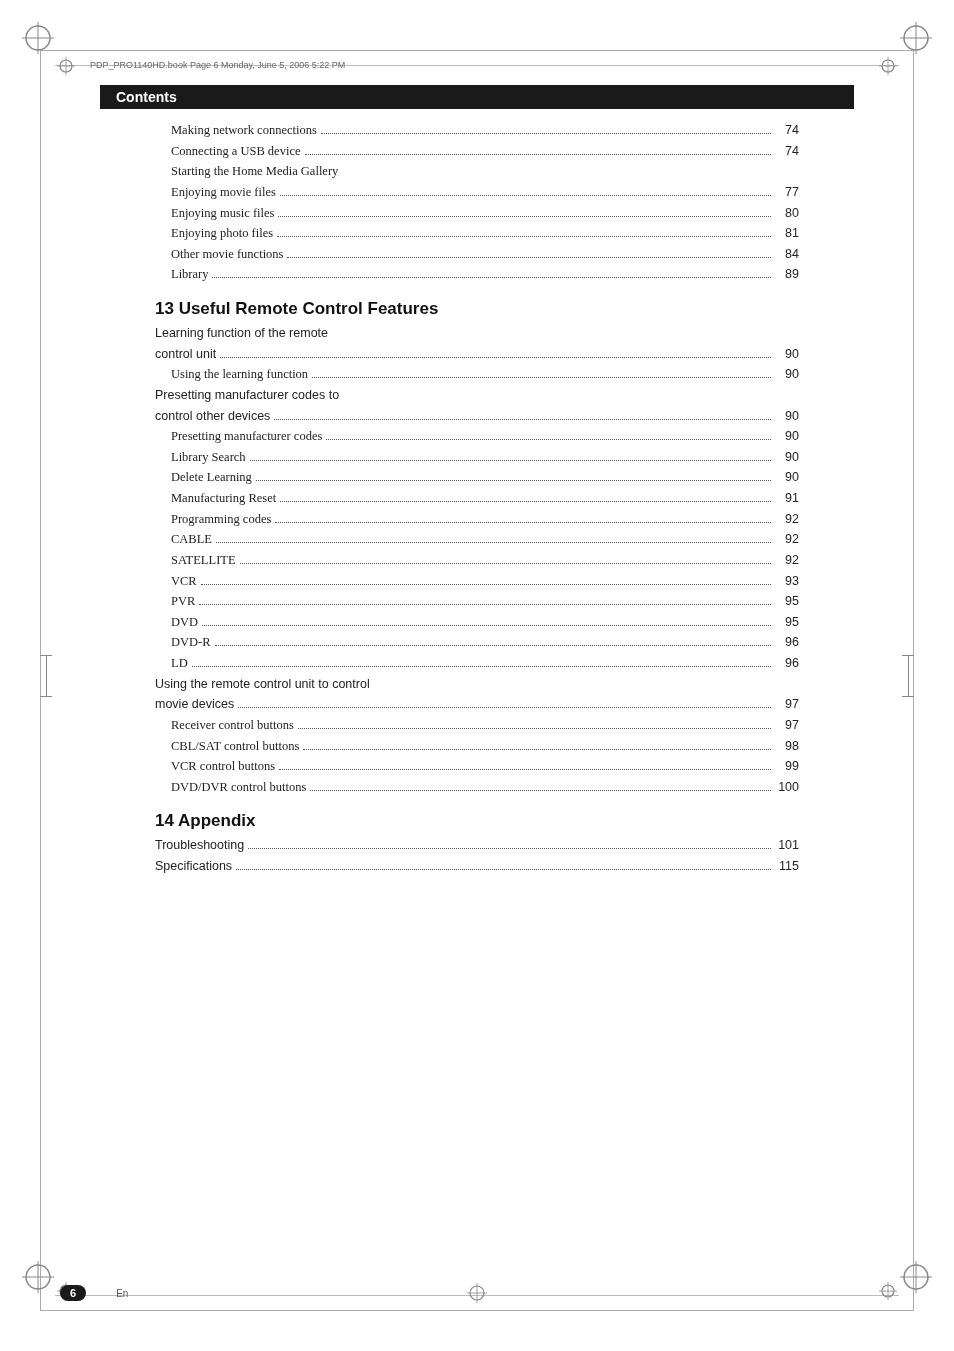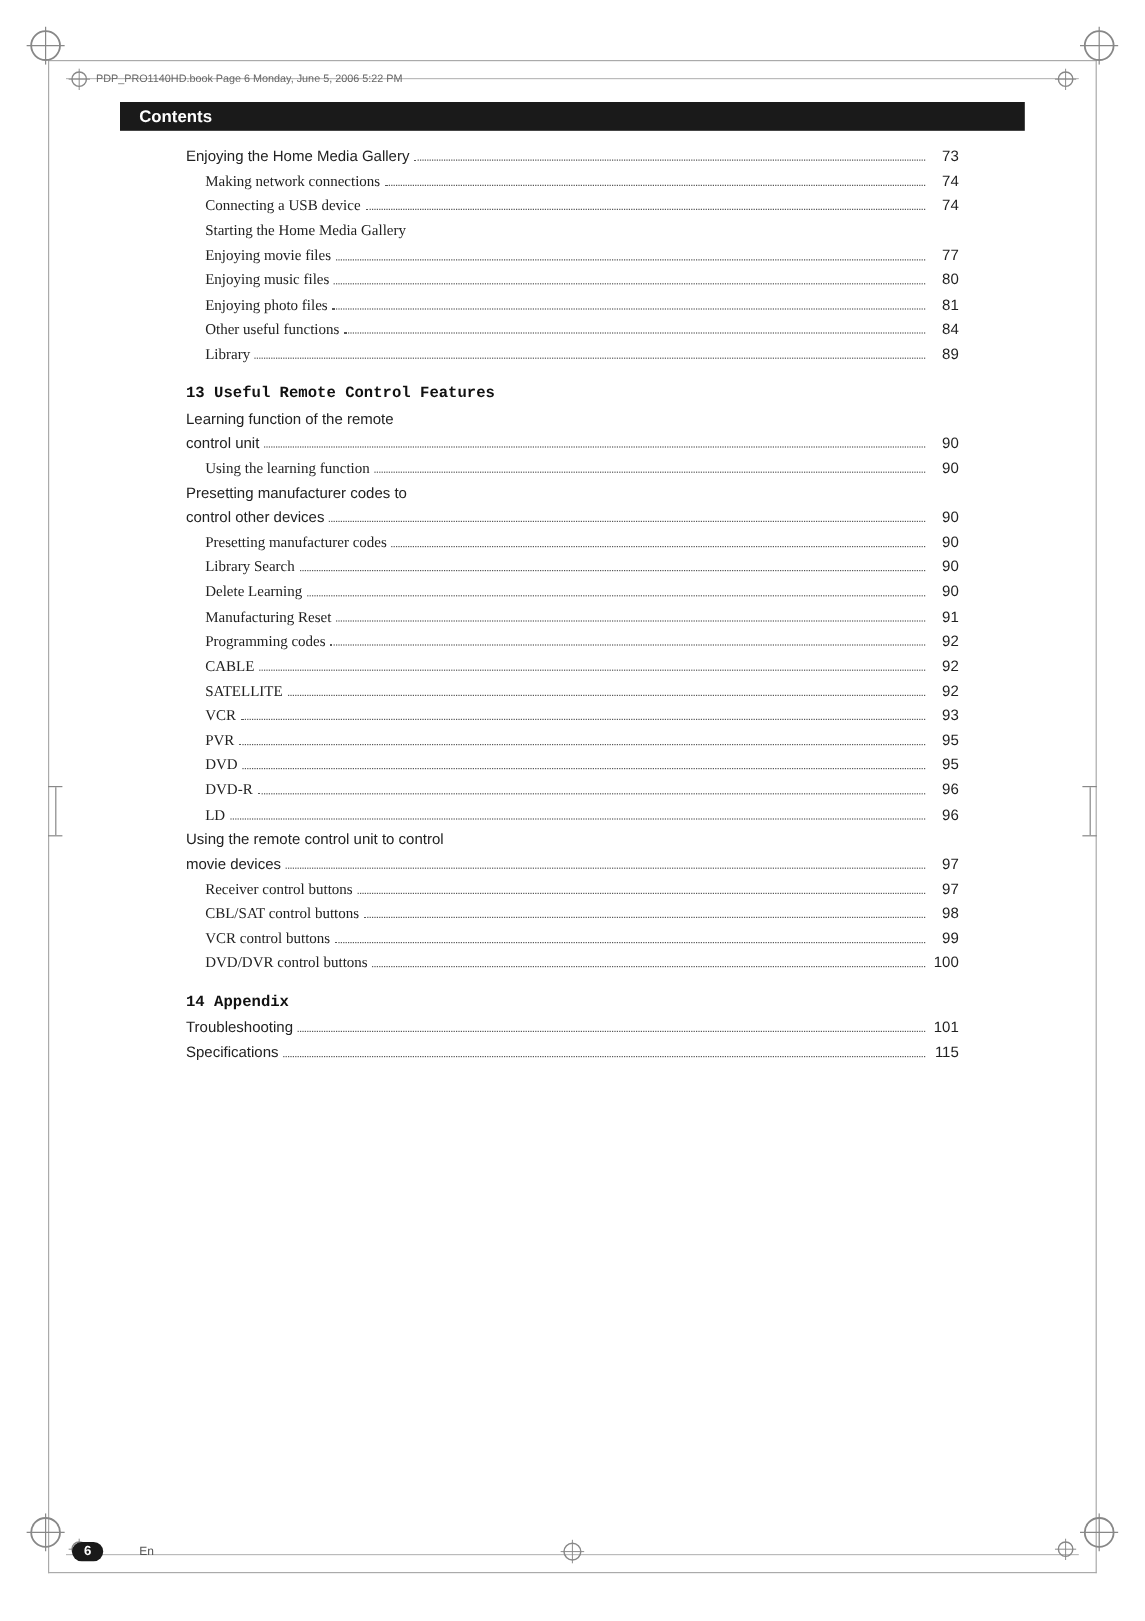--- a/index.html
+++ b/index.html
@@ -9,21 +9,21 @@
       font-size: 13px;
       color: #222;
       width: 954px;
       min-height: 1351px;
       position: relative;
     }
 
     .file-info {
       position: absolute;
       top: 60px;
-      left: 80px;
+      left: 90px;
       font-size: 9px;
       color: #666;
     }
 
     
     .contents-header {
       position: absolute;
       top: 85px;
       left: 100px;
       right: 100px;
@@ -47,24 +47,23 @@
       left: 155px;
       right: 155px;
     }
 
     .toc-section {
       margin-bottom: 14px;
     }
 
     .toc-section-title {
       font-weight: bold;
-      font-size: 13px;
+      font-size: 17px;
       margin-bottom: 4px;
       color: #111;
-      font-family: Liberation Mono, monospace;
     }
 
     .toc-entry {
       display: flex;
       align-items: baseline;
       font-size: 12.5px;
       line-height: 1.65;
       color: #222;
     }
 
@@ -298,25 +297,20 @@
 
 <div class="contents-header">
   <div class="contents-title-bar">
     <span>Contents</span>
   </div>
 </div>
 
 <div class="contents-body" id="toc-container">
 <div class="toc-section">
       <div class="toc-entry">
-        <span class="label">Enjoying the Home Media Gallery</span>
-        <span class="dots"></span>
-        <span class="page-num">73</span>
-      </div>
-      <div class="toc-entry">
         <span class="label indent1">Making network connections</span>
         <span class="dots"></span>
         <span class="page-num">74</span>
       </div>
       <div class="toc-entry">
         <span class="label indent1">Connecting a USB device</span>
         <span class="dots"></span>
         <span class="page-num">74</span>
       </div>
       <div class="toc-entry">
@@ -331,21 +325,21 @@
         <span class="label indent1">Enjoying music files</span>
         <span class="dots"></span>
         <span class="page-num">80</span>
       </div>
       <div class="toc-entry">
         <span class="label indent1">Enjoying photo files</span>
         <span class="dots"></span>
         <span class="page-num">81</span>
       </div>
       <div class="toc-entry">
-        <span class="label indent1">Other useful functions</span>
+        <span class="label indent1">Other movie functions</span>
         <span class="dots"></span>
         <span class="page-num">84</span>
       </div>
       <div class="toc-entry">
         <span class="label indent1">Library</span>
         <span class="dots"></span>
         <span class="page-num">89</span>
       </div>
     </div>
     <div class="toc-section">

